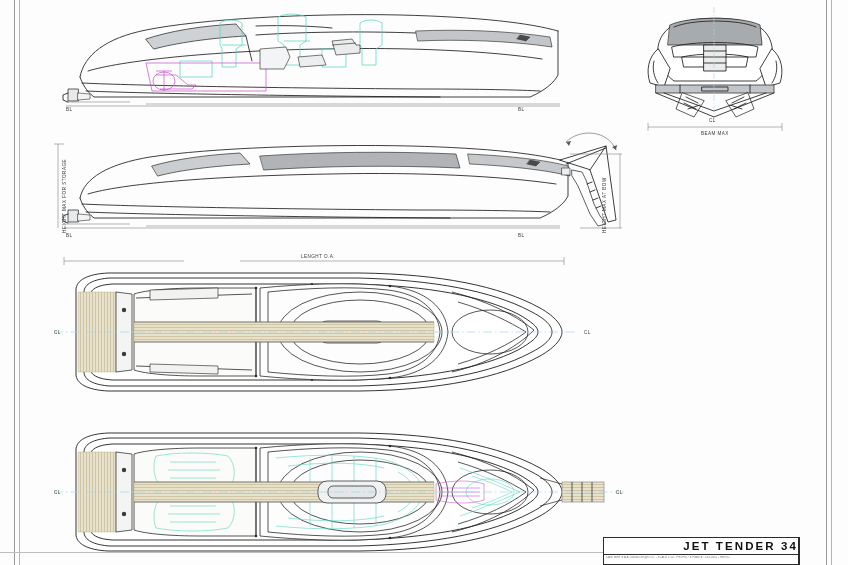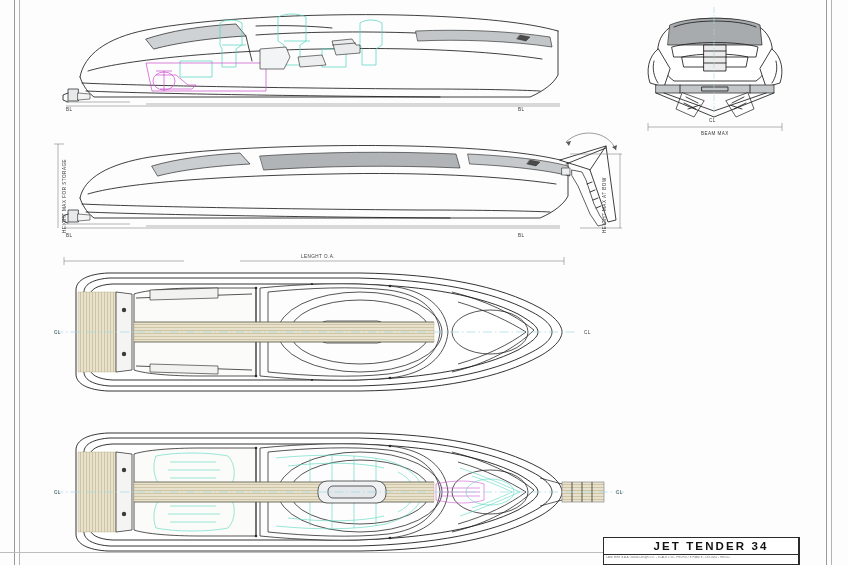--- a/index.html
+++ b/index.html
@@ -27,22 +27,22 @@
   .vlbl{
     position:absolute;font-size:4.6px;letter-spacing:.5px;color:#3a3a3a;
     white-space:nowrap;transform-origin:0 0;transform:rotate(-90deg);
   }
   
   #title-block{
     position:absolute;left:603px;top:537px;width:196px;height:28px;
     border:1px solid #2b2b2b;background:#fff;box-sizing:border-box;
   }
   #title-text{
-    position:absolute;left:10px;top:0;width:100%;height:16px;line-height:16px;
-    text-align:center;font-size:11.5px;font-weight:bold;letter-spacing:2.1px;
+    position:absolute;left:0;top:0;width:100%;height:16px;line-height:16px;
+    text-align:right;font-size:11.5px;font-weight:bold;letter-spacing:2.1px;
     color:#111;font-family:"Liberation Sans",sans-serif;
   }
   #title-rule{position:absolute;left:0;top:16px;width:100%;height:1px;background:#2b2b2b;}
   #title-fine{
     position:absolute;left:2px;top:17.5px;width:192px;height:9px;
     font-size:2.6px;letter-spacing:.15px;color:#6d6d6d;line-height:4px;
     overflow:hidden;
   }
   #title-outer-v{position:absolute;left:799px;top:537px;width:1px;height:28px;background:#2b2b2b;}
 </style>

